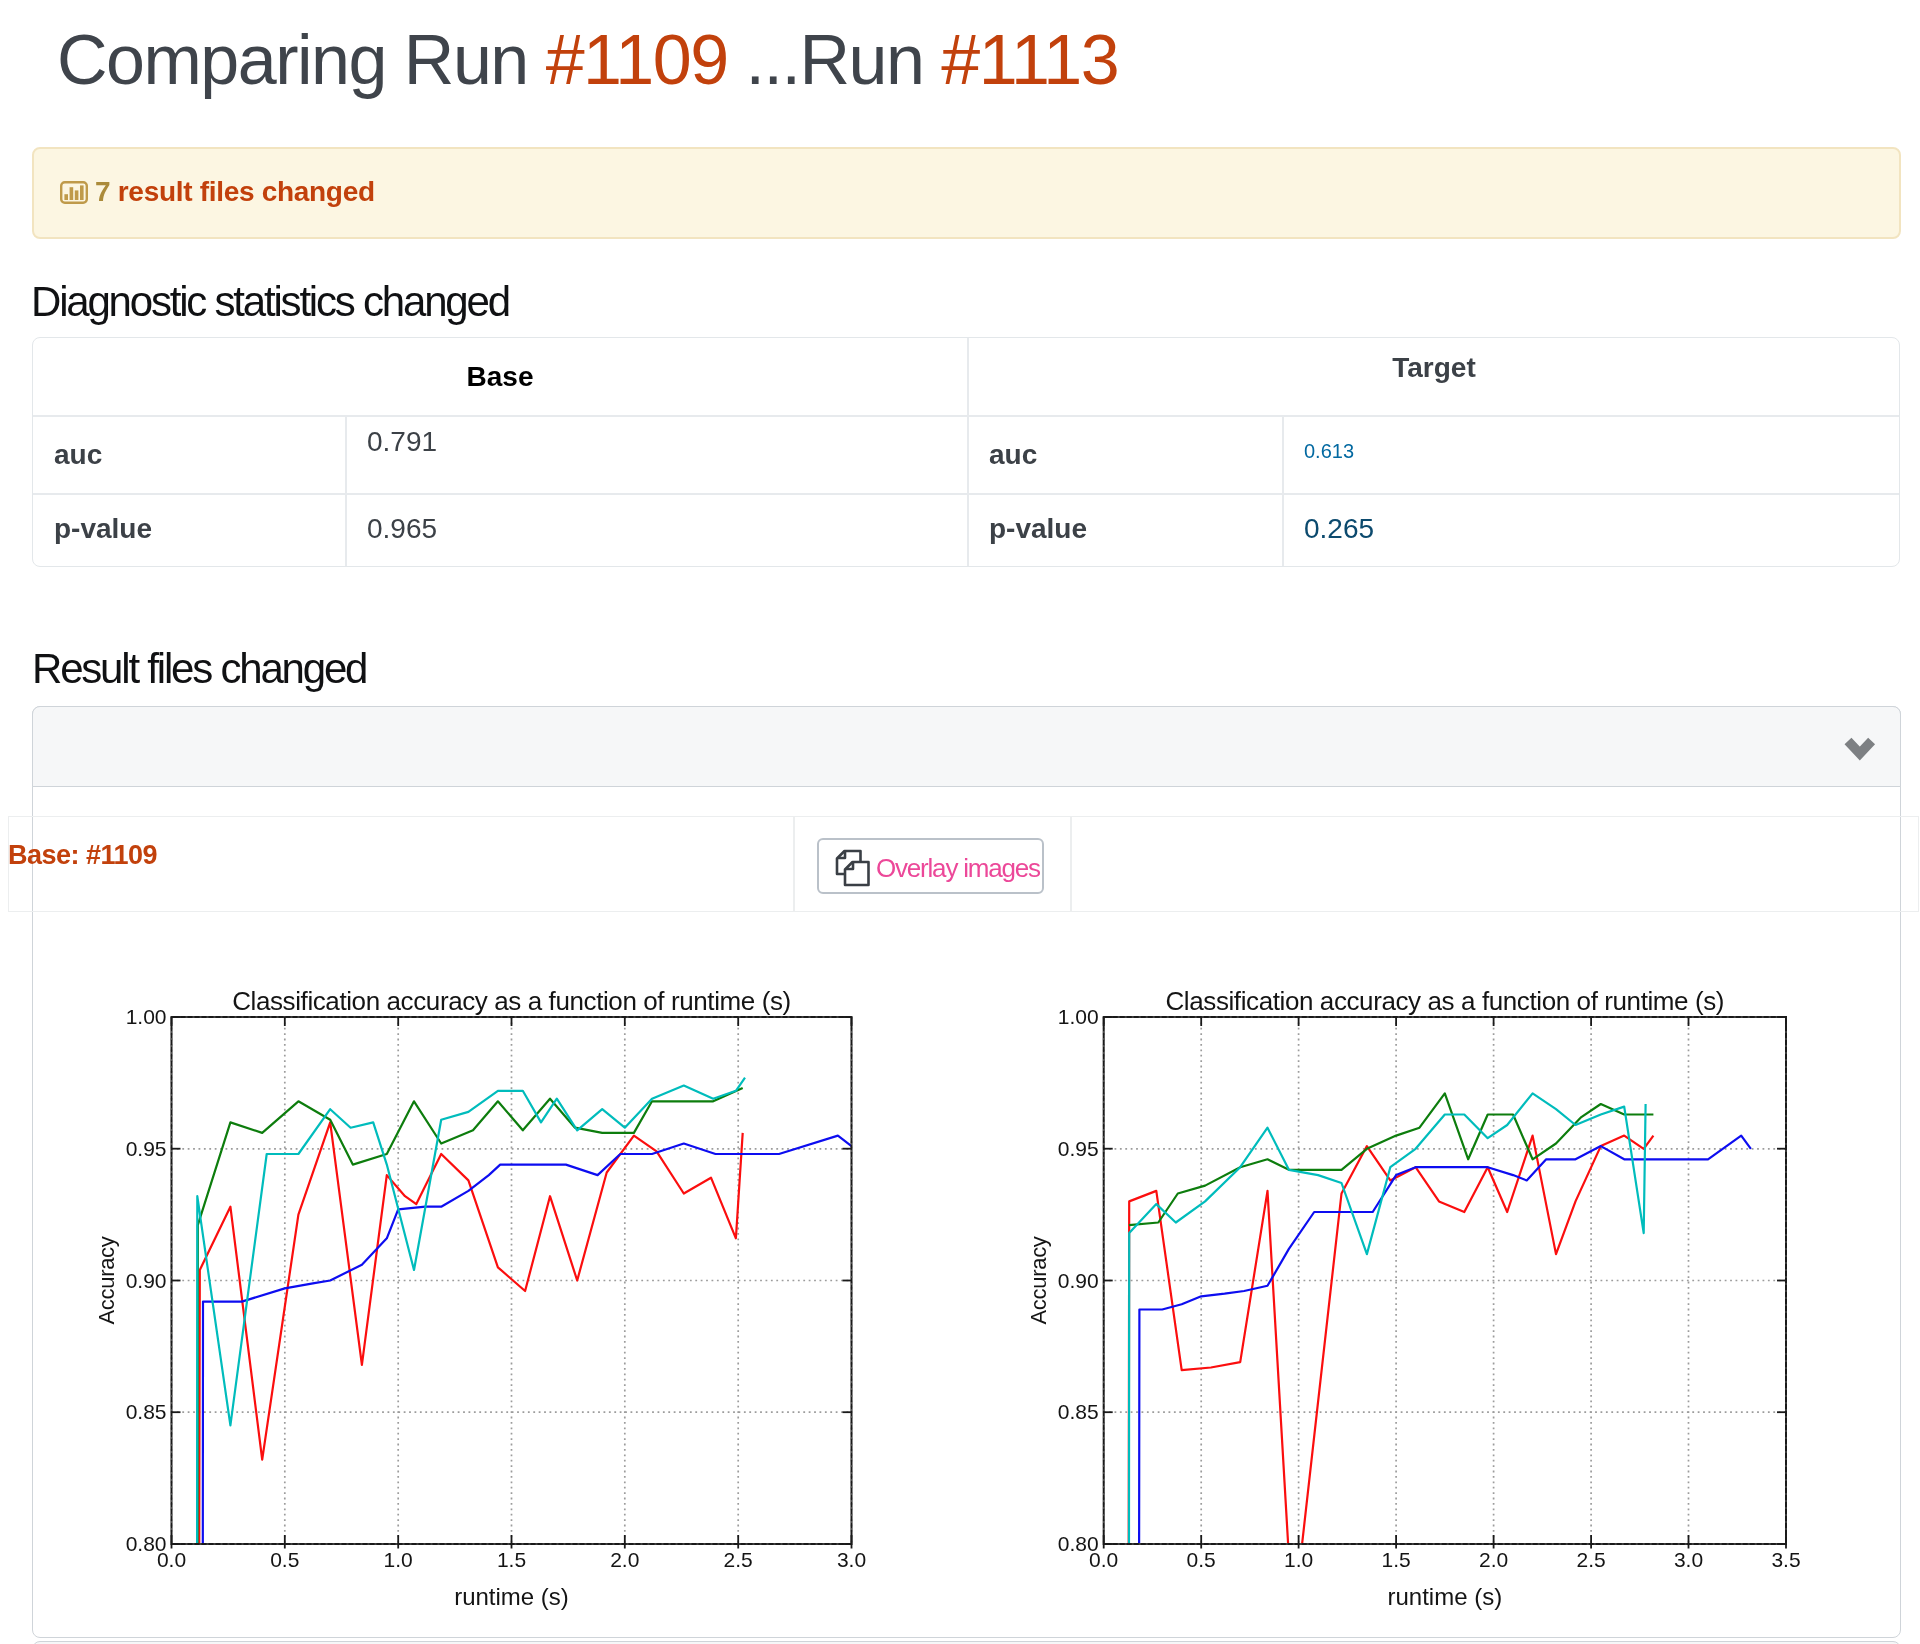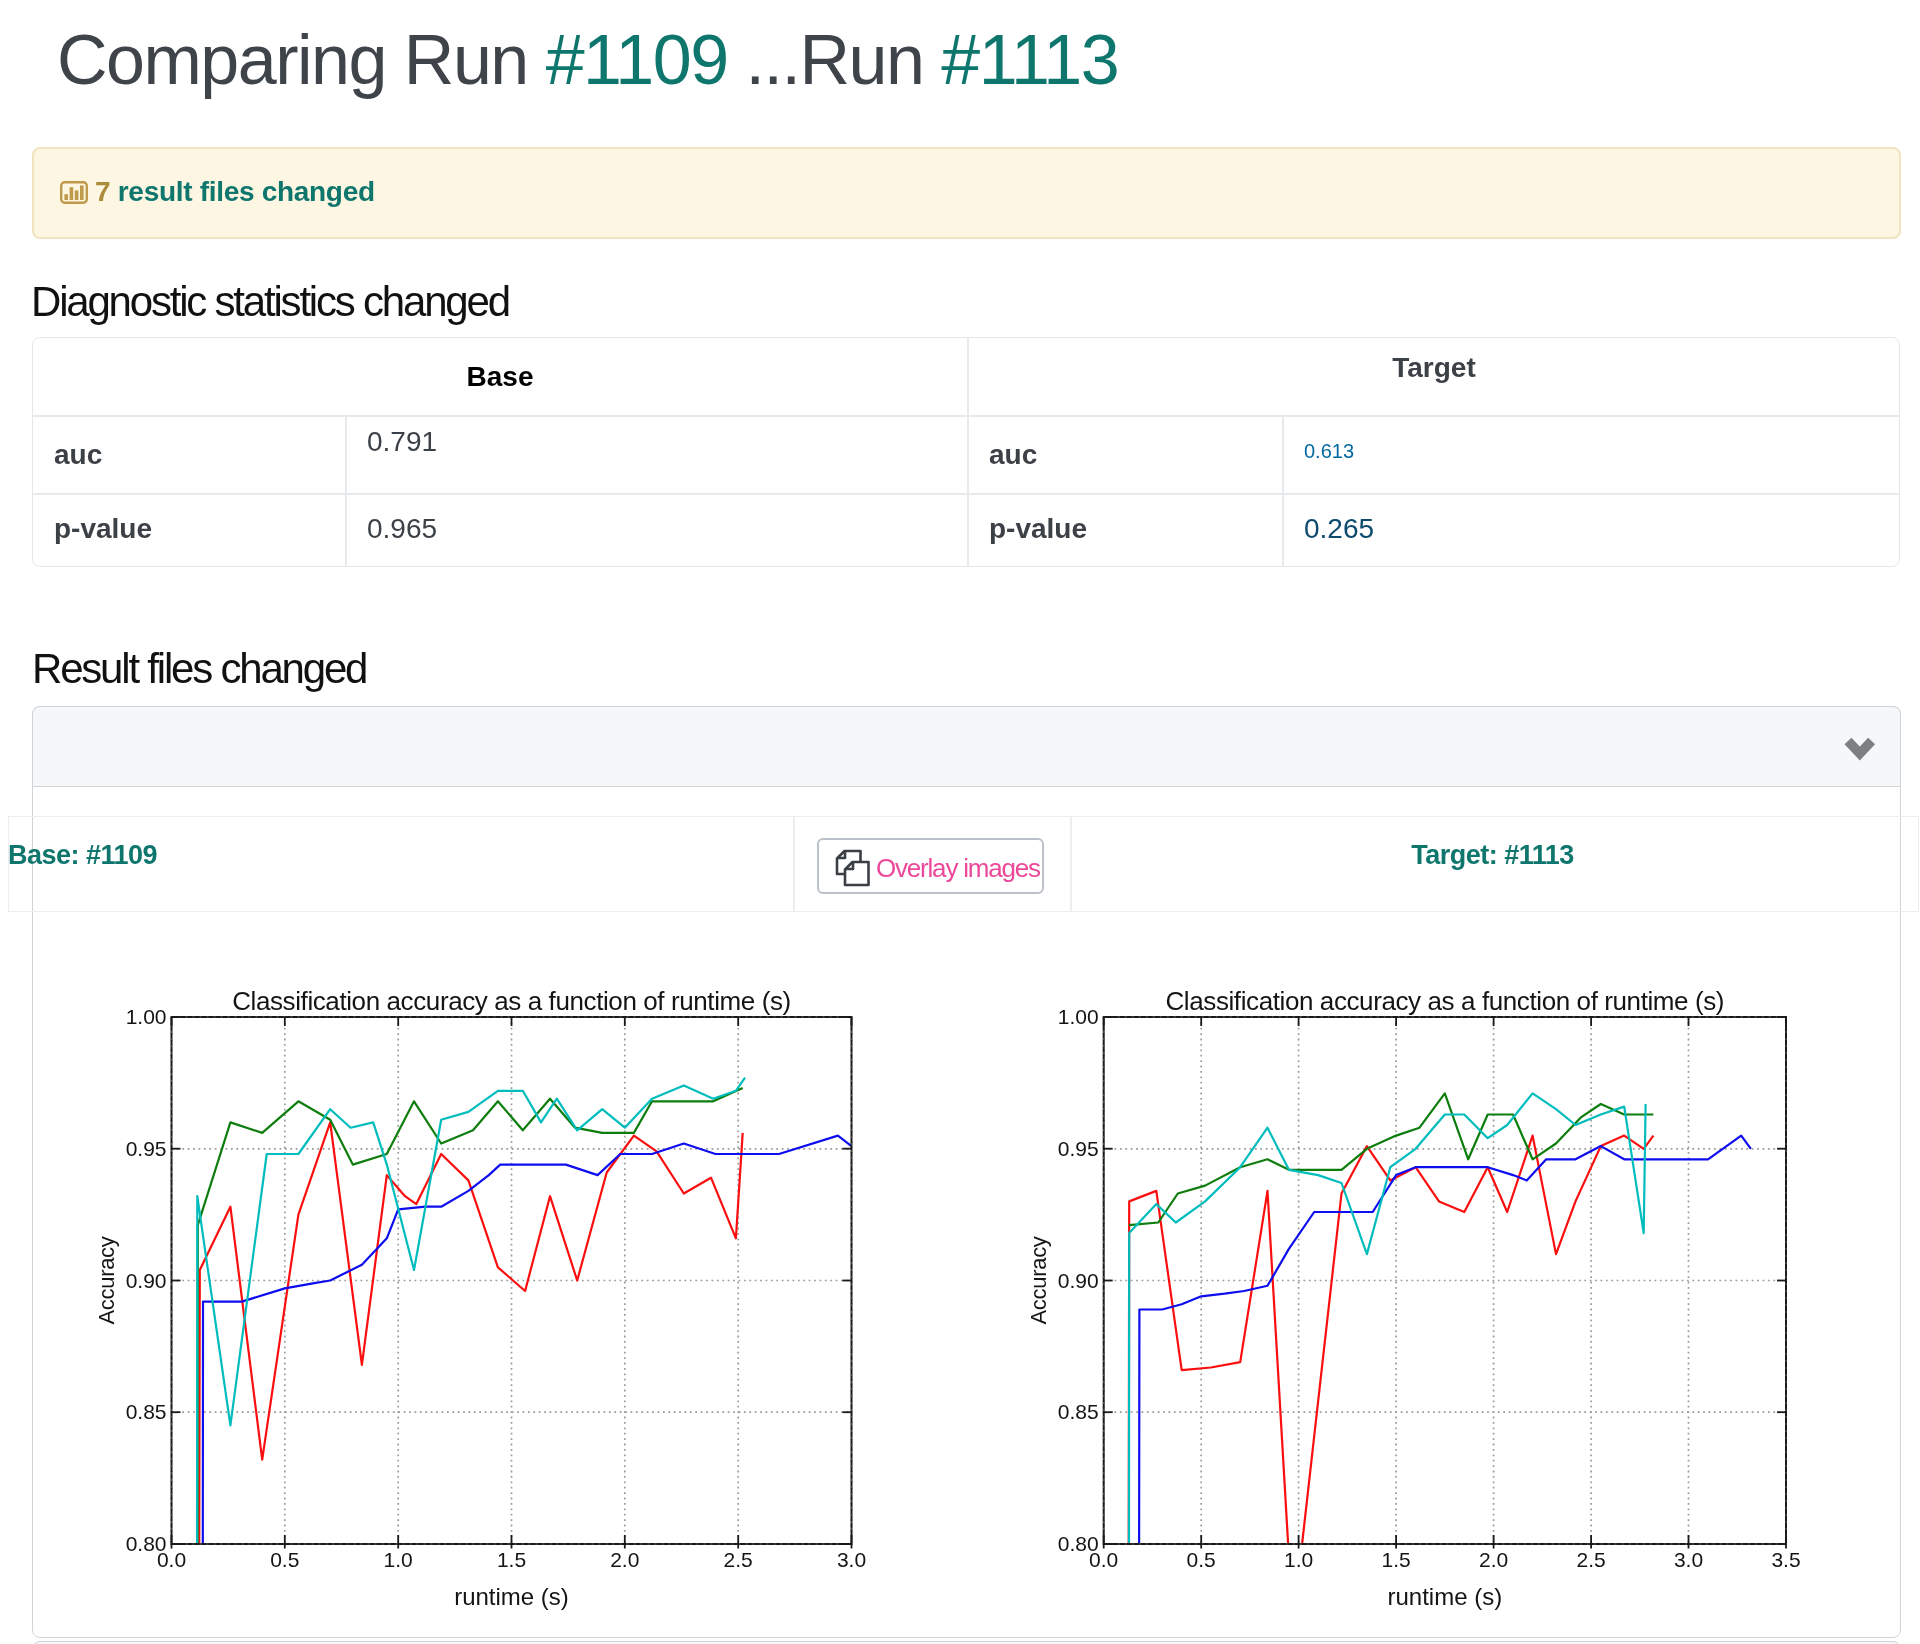--- a/index.html
+++ b/index.html
@@ -1,19 +1,19 @@
 <!DOCTYPE html>
 <html><head><meta charset="utf-8">
 <style>
 * { margin:0; padding:0; box-sizing:border-box; }
 html,body { width:1920px; height:1644px; background:#fff; font-family:"Liberation Sans", sans-serif; }
 .page { position:relative; width:1920px; height:1644px; overflow:hidden; }
 .t { position:absolute; line-height:1; white-space:nowrap; }
 .b { font-weight:bold; }
-a { color:#0f766e; text-decoration:none;margin-top:11px; }
+a { color:#c2410c; text-decoration:none;margin-top:11px; }
 .hline,.vline { position:absolute; background:#e7eaed; }
 .charts { position:absolute; left:0; top:940px; }
 </style></head>
 <body>
 <div class="page">
 
 <div class="t" style="left:57px;top:24.7px;font-size:70px;color:#3f444b;letter-spacing:-1.5px">Comparing Run <a>#1109</a> ...Run <a>#1113</a></div>
 
 <div style="position:absolute;left:32px;top:147px;width:1869px;height:92px;background:#fcf6e2;border:2px solid #f2e4c0;border-radius:8px"></div>
 <svg width="28" height="23" viewBox="0 0 28 23" style="position:absolute;left:60px;top:181px">
@@ -49,21 +49,20 @@
 <div style="position:absolute;left:32px;top:706px;width:1869px;height:932px;border:1.5px solid #cfd4d9;border-radius:8px"></div>
 <div style="position:absolute;left:32px;top:706px;width:1869px;height:81px;background:#f6f7f8;border:1.5px solid #cfd4d9;border-radius:8px 8px 0 0"></div>
 <svg width="32" height="28" viewBox="0 0 32 28" style="position:absolute;left:1844px;top:736px">
 <path d="M4 5 L15.8 17.5 L27.6 5" fill="none" stroke="#7d8083" stroke-width="9.5" stroke-linecap="butt"></path>
 </svg>
 
 <div style="position:absolute;left:8px;top:816px;width:1911px;height:96px;border:1.5px solid #eceeef;background:transparent"></div>
 <div class="vline" style="left:793px;top:817px;width:1.5px;height:94px;background:#eceeef"></div>
 <div class="vline" style="left:1070px;top:817px;width:1.5px;height:94px;background:#eceeef"></div>
 <div class="t b" style="left:8px;top:841.6px;width:786px;text-align:left;font-size:27px;letter-spacing:-0.5px"><a>Base: #1109</a></div>
-<div class="t b" style="left:1070px;top:841.6px;width:845px;text-align:center;font-size:27px;letter-spacing:-0.5px"><a>Target: #1113</a></div>
 
 <div style="position:absolute;left:817px;top:838px;width:227px;height:56px;background:#fff;border:2px solid #bac1c9;border-radius:6px"></div>
 <svg width="36" height="38" viewBox="0 0 36 38" style="position:absolute;left:835px;top:849px">
 <path d="M9.5 2 H25.5 V25 H2 V9.5 L9.5 2 Z" fill="#fff" stroke="#3a3f45" stroke-width="2.6" stroke-linejoin="round"></path>
 <path d="M10 2.5 V9 H3" fill="none" stroke="#3a3f45" stroke-width="2.6" stroke-linejoin="round"></path>
 <path d="M17.5 13 H33.5 V36 H10 V20.5 L17.5 13 Z" fill="#fff" stroke="#3a3f45" stroke-width="2.6" stroke-linejoin="round"></path>
 <path d="M18 13.5 V20 H11" fill="none" stroke="#3a3f45" stroke-width="2.6" stroke-linejoin="round"></path>
 </svg>
 <div class="t" style="left:876px;top:855px;font-size:26px;color:#ec4899;letter-spacing:-1.2px">Overlay images</div>
 

